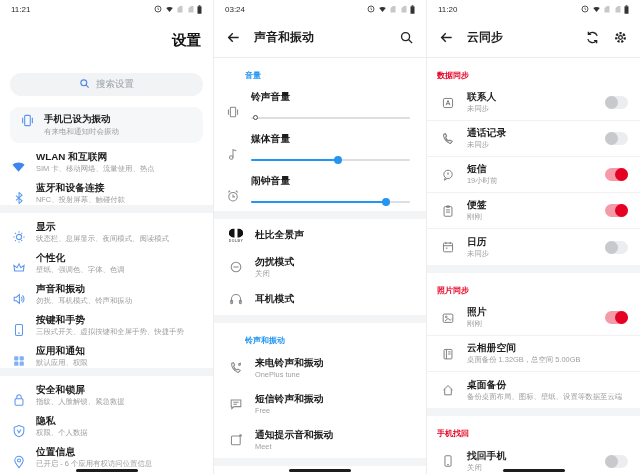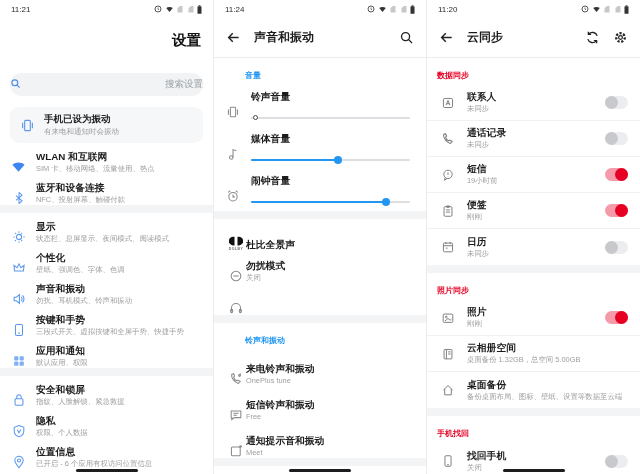--- a/index.html
+++ b/index.html
@@ -8,22 +8,22 @@
   .stage{width:640px;height:474px;display:flex;background:#fde047;overflow:hidden;position:relative;}
   .phone{position:relative;width:213px;height:474px;background:#fff;overflow:hidden;flex:0 0 auto;}
   .phone.mid{width:214px;border-left:1px solid #ececec;border-right:1px solid #ececec;}
   
   .sb{height:18px;display:flex;align-items:center;justify-content:space-between;padding:0 11px;}
   .sb .time{font-size:8px;color:#2b2b2b;}
   .sb .sbi{display:flex;align-items:center;gap:2.5px;}
   .sb svg{display:block;}
   
   .page-title{font-size:14.5px;font-weight:bold;color:#111;padding:13px 12px 0;text-align:right;}
-  .search{margin:23px 10px 0;height:23px;border-radius:12px;background:#f1f3f5;display:flex;align-items:center;justify-content:space-between;gap:6px;color:#9aa0a6;font-size:9.5px;}
-  .banner{margin:11px 10px 0;background:#f6f7f8;border-radius:9px;padding:6px 10px;display:flex;align-items:flex-end;gap:9px;}
+  .search{margin:23px 10px 0;height:23px;border-radius:12px;background:#f1f3f5;display:flex;align-items:center;justify-content:center;gap:6px;color:#9aa0a6;font-size:9.5px;}
+  .banner{margin:11px 10px 0;background:#f6f7f8;border-radius:9px;padding:6px 10px;display:flex;align-items:flex-start;gap:9px;}
   .banner .t{font-size:9.5px;font-weight:bold;color:#222;}
   .banner .s{font-size:7.5px;color:#9e9e9e;margin-top:2px;}
   
   .lrow{height:31px;display:flex;align-items:flex-end;padding:0 10px;gap:9px;}
   .lrow .ic{width:17px;display:flex;justify-content:center;color:#5b97f0;}
   .t{font-size:9.8px;font-weight:bold;color:#1c1c1c;line-height:1.25;white-space:nowrap;}
   .s{font-size:7.4px;color:#9e9e9e;line-height:1.3;white-space:nowrap;margin-top:1px;}
   .gdiv{height:8px;background:#f3f4f6;}
   
   .appbar{height:40px;display:flex;align-items:center;padding:0 12px;gap:13px;border-bottom:1px solid #ececec;color:#1c1c1c;}
@@ -36,21 +36,21 @@
   
   .vol{display:flex;padding:4px 12px 0 12px;height:42px;justify-content:space-between;}
   .vol .ic{width:25px;display:flex;align-items:flex-end;padding-bottom:8px;color:#8b8b8b;}
   .vol-body{flex:1;padding-top:2px;}
   .vol-body .t{font-weight:bold;}
   .slider{position:relative;height:2px;background:#dcdee1;border-radius:2px;margin-top:14px;margin-right:4px;}
   .fill{position:absolute;left:0;top:0;height:2px;background:#2196f3;border-radius:2px;}
   .hd{position:absolute;right:-4px;top:-3px;width:8px;height:8px;border-radius:50%;background:#2196f3;}
   .fill.zero{background:transparent;}
   .hd.hollow{width:5px;height:5px;top:-2.5px;background:#fff;border:1.5px solid #4a4a4a;}
-  .mrow{display:flex;align-items:flex-end;padding:0 12px;height:32px;}
+  .mrow{display:flex;align-items:center;padding:0 12px;gap:9px;height:32px;}
   .mrow .ic{width:20px;display:flex;justify-content:center;color:#6e6e6e;}
   .mrow2{height:36px;}
   .txt{flex:1;min-width:0;}
   
   .rrow{display:flex;align-items:center;padding:0 12px;gap:10px;height:36px;border-bottom:1px solid #f1f1f1;}
   .rrow.last{border-bottom:none;}
   .rrow .ic{width:18px;display:flex;justify-content:center;color:#7c7c7c;}
   .toggle{position:relative;width:23px;height:13px;border-radius:7px;flex:0 0 auto;}
   .toggle.off{background:#ededef;}
   .toggle.off::after{content:'';position:absolute;left:0;top:0;width:13px;height:13px;border-radius:50%;background:#c7c9cc;}
@@ -236,21 +236,21 @@
       <span class="txt">
           <div class="t">位置信息</div>
           <div class="s">已开启 - 6 个应用有权访问位置信息</div>
         </span>
     </div>
     <div class="home-bar"></div>
   </div>
 
   <div class="phone mid">
     <div class="sb">
-      <span class="time">11:24</span>
+      <span class="time">03:24</span>
       <span class="sbi">
         <span>
             <svg width="8" height="8" viewBox="0 0 16 16">
               <circle cx="8" cy="8" r="6" fill="none" stroke="#555" stroke-width="2"></circle>
               <path d="M8 5v3.4l2.2 1.4" stroke="#555" stroke-width="1.6" fill="none"></path>
             </svg>
           </span>
         <span>
             <svg width="9" height="8" viewBox="0 0 16 16">
               <path d="M1.5 6.2C5 3 11 3 14.5 6.2L8 13.8Z" fill="#333"></path>
@@ -367,20 +367,23 @@
         </span>
     </div>
     <div class="mrow">
       <span class="ic">
           <svg width="14" height="14" viewBox="0 0 16 16" fill="none" stroke="#8b8b8b" stroke-width="1.2">
             <path d="M2.8 12V8a5.2 5.2 0 0 1 10.4 0v4"></path>
             <rect x="1.9" y="9.5" width="2.2" height="3.8" rx="1"></rect>
             <rect x="11.9" y="9.5" width="2.2" height="3.8" rx="1"></rect>
           </svg>
         </span>
+      <span class="txt">
+          <div class="t">耳机模式</div>
+        </span>
     </div>
 
     <div class="gdiv"></div>
     <div class="sec blue">铃声和振动</div>
 
     <div class="mrow mrow2">
       <span class="ic">
           <svg width="14" height="14" viewBox="0 0 16 16" fill="none" stroke="#8b8b8b" stroke-width="1.2">
             <path d="M3 2.8C2.4 6.5 6 11.5 10.5 13.2l2.3-2.4-2.6-1.6-1.2 1C7 9.2 5.6 7.4 5.2 5.8l1.2-1L5.2 2Z"></path>
             <circle cx="12" cy="4" r="1"></circle>

